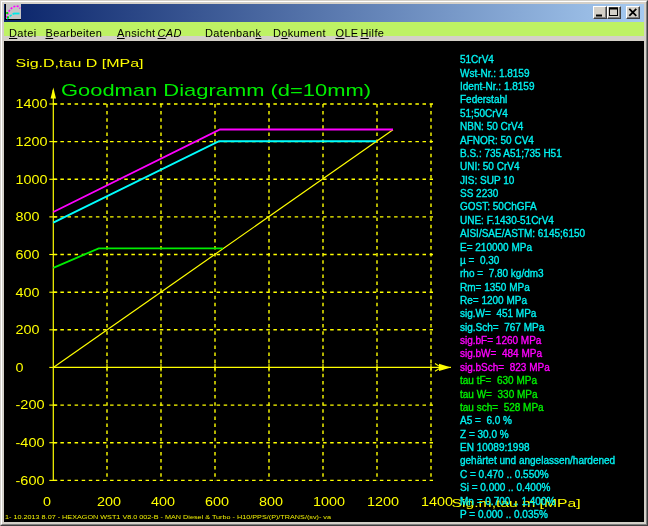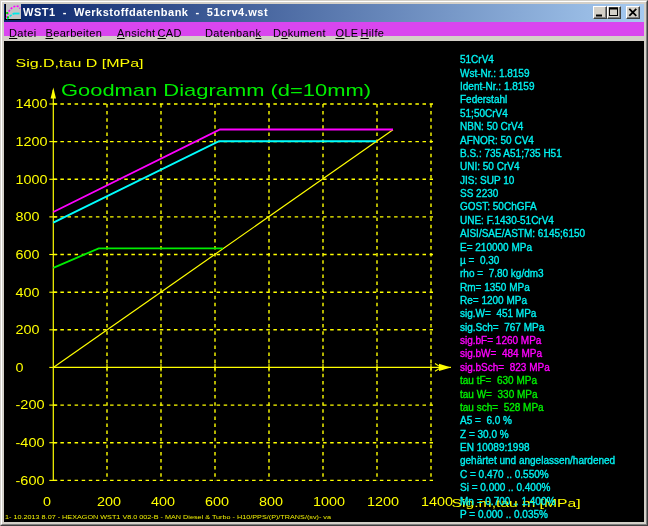--- a/index.html
+++ b/index.html
@@ -17,21 +17,21 @@
        background:linear-gradient(to right,#0a246a,#a6caf0);}
   .ticon{position:absolute;left:1px;top:0px;width:17px;height:16px;}
   .ttext{position:absolute;left:19px;top:2px;color:#ffffff;
        font-size:11px;font-weight:bold;letter-spacing:0.5px;white-space:pre;}
   .btn svg{display:block}
   .btn{position:absolute;top:2px;width:14px;height:13px;background:#d4d0c8;
        border-top:1px solid #ffffff;border-left:1px solid #ffffff;
        border-right:1px solid #404040;border-bottom:1px solid #404040;
        box-shadow:inset -1px -1px 0 #808080;box-sizing:border-box;}
   .menu{position:absolute;left:4px;top:22px;width:640px;height:14px;
-       background:#d946ef;font-size:11px;color:#000;}
+       background:#bef264;font-size:11px;color:#000;}
   .menu span{position:absolute;top:5px;letter-spacing:0.35px;}
   .client{position:absolute;left:4px;top:41px;width:640px;height:481px;
        background:#000000;}
   .rp{position:absolute;left:460px;width:190px;height:14px;line-height:13.4px;
       font-size:10px;color:#00f0f0;white-space:pre;-webkit-text-stroke:0.35px currentColor;}
 </style>
 </head>
 <body>
 <div class="win"></div>
 <div class="winhl"></div>
@@ -39,21 +39,20 @@
 <div class="title">
   <svg class="ticon" width="17" height="16" viewBox="0 0 17 16">
     <rect x="0" y="0" width="16" height="16" fill="#000"></rect>
     <rect x="1" y="0" width="15" height="15" fill="#c4c4c4"></rect>
     <polyline points="1.5,14 3,9 5,5.5 8,3 11,2 13.5,2.5 15.2,4.5" fill="none" stroke="#ff00ff" stroke-width="1.6" stroke-dasharray="2,1.4"></polyline>
     <polyline points="2,15 5,12 8,10 9,9.5" fill="none" stroke="#00e8e8" stroke-width="1.6" stroke-dasharray="2.5,1.2"></polyline>
     <line x1="8.5" y1="9.5" x2="14.5" y2="9.5" stroke="#00e8e8" stroke-width="1.8"></line>
     <rect x="1.2" y="8" width="2" height="2" fill="#00cc00"></rect>
     <rect x="2" y="12.4" width="2" height="2" fill="#00cc00"></rect>
   </svg>
-  <div class="ttext">WST1  -  Werkstoffdatenbank  -  51crv4.wst</div>
   <div class="btn" style="left:589px;">
     <svg width="12" height="11" viewBox="0 0 12 11">
         <rect x="2" y="7.5" width="6" height="2" fill="#000"></rect>
       </svg>
   </div>
   <div class="btn" style="left:603px;">
     <svg width="12" height="11" viewBox="0 0 12 11">
         <rect x="1.5" y="1" width="8" height="7.5" fill="none" stroke="#000" stroke-width="1"></rect>
         <rect x="1" y="0.5" width="9" height="2" fill="#000"></rect>
       </svg>
@@ -62,21 +61,21 @@
     <svg width="12" height="11" viewBox="0 0 12 11">
         <path d="M2.3,1.8 L9.3,8.8 M9.3,1.8 L2.3,8.8" stroke="#000" stroke-width="1.8"></path>
       </svg>
   </div>
 </div>
 
 <div class="menu">
   <span style="left:5px;"><u>D</u>atei</span>
   <span style="left:41.5px;"><u>B</u>earbeiten</span>
   <span style="left:105px;margin-left:8px;"><u>A</u>nsicht</span>
-  <span style="left:153.5px;"><u>C</u>AD</span>
+  <span style="left:153.5px;font-style:italic;"><u>C</u>AD</span>
   <span style="left:201px;">Datenban<u>k</u></span>
   <span style="left:269px;">D<u>o</u>kument</span>
   <span style="left:321.5px;margin-left:10px;"><u>O</u>LE</span>
   <span style="left:356.5px;"><u>H</u>ilfe</span>
 </div>
 
 <div class="client">
 <svg width="640" height="481" viewBox="0 0 640 481" font-family="Liberation Sans, sans-serif">
 
   <g stroke="#ffff00" stroke-width="1.4" stroke-dasharray="3.5,3.6">

